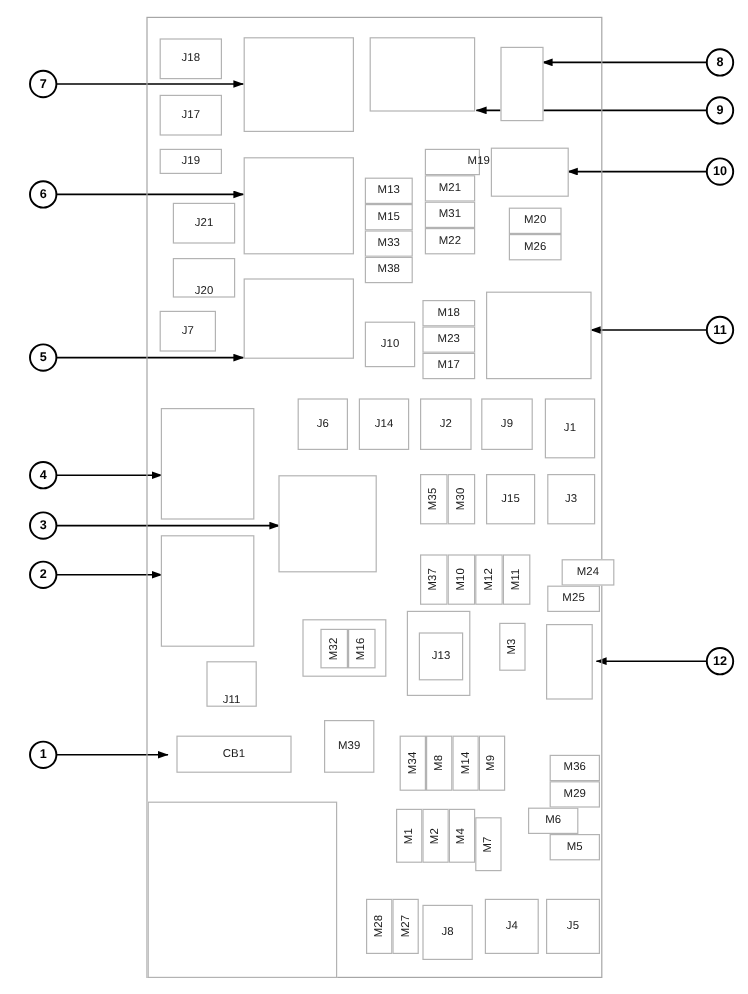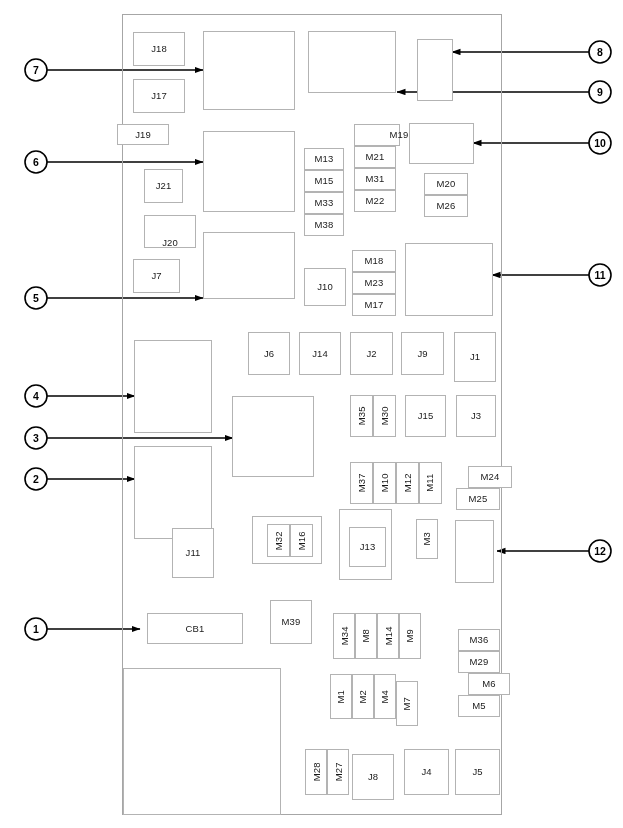--- a/index.html
+++ b/index.html
@@ -114,24 +114,24 @@
   <div id="frame-holder">
       <div class="frame" style="left: 122px; top: 14px; width: 380px; height: 801px;"></div>
     </div>
   <div id="components-holder">
       <div class="comp" style="left: 133px; top: 32px; width: 52px; height: 34px;">
         <span>J18</span>
       </div>
       <div class="comp" style="left: 133px; top: 79px; width: 52px; height: 34px;">
         <span>J17</span>
       </div>
-      <div class="comp" style="left: 117px; top: 124px; width: 52px; height: 21px;">
+      <div class="comp" style="left: 133px; top: 124px; width: 52px; height: 21px;">
         <span>J19</span>
       </div>
-      <div class="comp" style="left: 144px; top: 169px; width: 39px; height: 34px;">
+      <div class="comp" style="left: 144px; top: 169px; width: 52px; height: 34px;">
         <span>J21</span>
       </div>
       <div class="comp" style="left: 144px; top: 215px; width: 52px; height: 33px; align-items: flex-end;">
         <span>J20</span>
       </div>
       <div class="comp" style="left: 133px; top: 259px; width: 47px; height: 34px;">
         <span>J7</span>
       </div>
       <div class="comp blank" style="left: 203px; top: 31px; width: 92px; height: 79px;">
         <span></span>
@@ -264,21 +264,21 @@
       </div>
       <div class="comp" style="left: 349px; top: 527px; width: 37px; height: 40px;">
         <span>J13</span>
       </div>
       <div class="comp vert" style="left: 416px; top: 519px; width: 22px; height: 40px;">
         <span>M3</span>
       </div>
       <div class="comp blank" style="left: 455px; top: 520px; width: 39px; height: 63px;">
         <span></span>
       </div>
-      <div class="comp" style="left: 172px; top: 528px; width: 42px; height: 50px;">
+      <div class="comp" style="left: 172px; top: 551px; width: 42px; height: 38px; align-items: flex-end;">
         <span>J11</span>
       </div>
       <div class="comp" style="left: 147px; top: 613px; width: 96px; height: 31px;">
         <span>CB1</span>
       </div>
       <div class="comp" style="left: 270px; top: 600px; width: 42px; height: 44px;">
         <span>M39</span>
       </div>
       <div class="comp vert" style="left: 333px; top: 613px; width: 22px; height: 46px;">
         <span>M34</span>
@@ -291,21 +291,21 @@
       </div>
       <div class="comp vert" style="left: 399px; top: 613px; width: 22px; height: 46px;">
         <span>M9</span>
       </div>
       <div class="comp" style="left: 458px; top: 629px; width: 42px; height: 22px;">
         <span>M36</span>
       </div>
       <div class="comp" style="left: 458px; top: 651px; width: 42px; height: 22px;">
         <span>M29</span>
       </div>
-      <div class="comp" style="left: 468px; top: 673px; width: 42px; height: 22px;">
+      <div class="comp" style="left: 440px; top: 673px; width: 42px; height: 22px;">
         <span>M6</span>
       </div>
       <div class="comp" style="left: 458px; top: 695px; width: 42px; height: 22px;">
         <span>M5</span>
       </div>
       <div class="comp vert" style="left: 330px; top: 674px; width: 22px; height: 45px;">
         <span>M1</span>
       </div>
       <div class="comp vert" style="left: 352px; top: 674px; width: 22px; height: 45px;">
         <span>M2</span>

